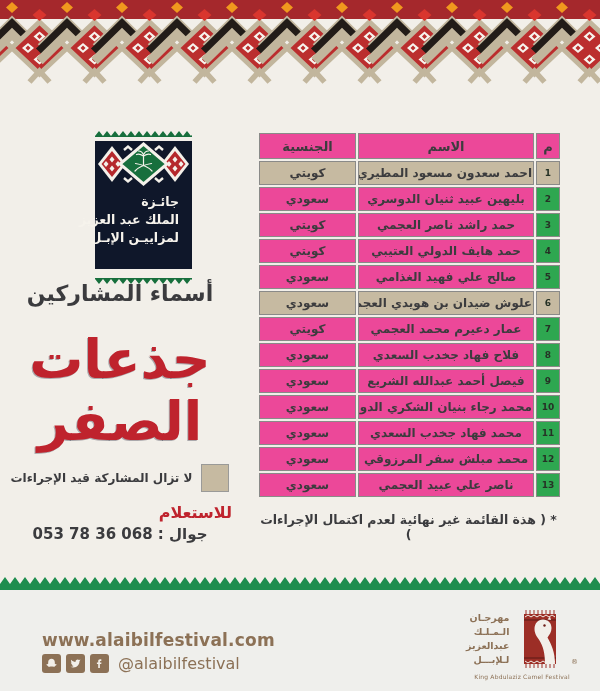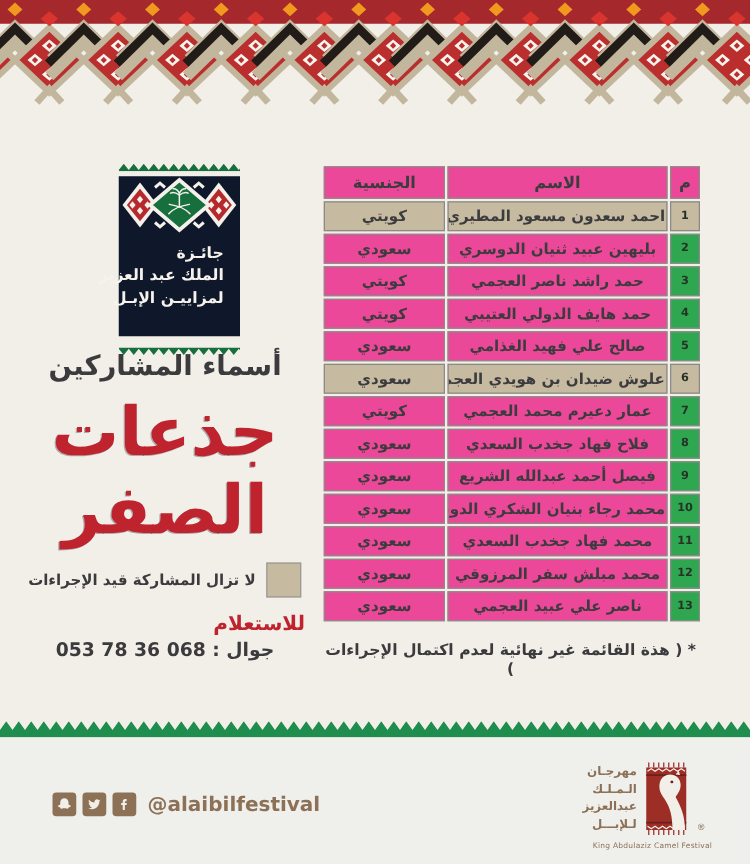--- a/index.html
+++ b/index.html
@@ -14,21 +14,21 @@
   #top-pattern{position:absolute;top:0;left:0;}
 
   
   .badge{position:absolute;left:95px;top:122px;width:97px;}
   .badge .green{background:#0f172a;width:97px;height:128px;position:relative;}
   .badge-band{display:block;margin:0 auto;}
   .badge-text{direction:rtl;text-align:right;padding:6px 13px 0 6px;}
   .badge-text div{color:#f6f3ec;font-weight:bold;font-size:12.5px;line-height:1.42;white-space:nowrap;}
 
   
-  .sidebar{position:absolute;left:20px;top:280px;width:224px;text-align:center;direction:rtl;}
+  .sidebar{position:absolute;left:8px;top:280px;width:224px;text-align:center;direction:rtl;}
   .t-dark{font-size:22px;font-weight:bold;color:#3b3b3e;line-height:1.3;}
   .t-big{font-size:54px;font-weight:bold;color:#bf232d;line-height:1.16;
          text-shadow:-1px 1px 0 rgba(40,40,60,.35);}
   .legend{margin-top:10px;display:flex;direction:rtl;align-items:center;justify-content:center;gap:9px;}
   .legend-swatch{width:26px;height:26px;background:#c6baa1;border:1px solid #9a9a98;flex:0 0 auto;}
   .legend-text{font-size:12px;font-weight:bold;color:#3b3b3e;white-space:nowrap;}
   .inquiry{margin-top:11px;font-size:16px;font-weight:bold;color:#bf232d;text-align:right;}
   .phone{margin-top:3px;font-size:15px;font-weight:bold;color:#3b3b3e;direction:rtl;}
 
   
@@ -44,23 +44,23 @@
   tr.hl td{background:#c6baa1;}
   .footnote{margin-top:13px;text-align:center;direction:rtl;font-size:12.5px;font-weight:bold;color:#3b3b3e;}
 
   
   #footer-strip{position:absolute;left:0;top:577px;}
   .footer{position:absolute;left:0;top:590px;width:600px;height:101px;background:#efefec;}
   .site-block{position:absolute;left:42px;top:40px;color:#8c7156;}
   .site-url{font-size:17px;font-weight:600;letter-spacing:.2px;}
   .social-row{display:flex;align-items:center;gap:5px;margin-top:4px;}
   .s-icon{width:19px;height:19px;border-radius:3px;background:#8c7156;display:flex;align-items:center;justify-content:center;}
-  .handle{font-size:16px;font-weight:700;margin-left:4px;}
+  .handle{font-size:16px;font-weight:400;margin-left:4px;}
   .logo-block{position:absolute;right:22px;top:18px;width:112px;}
-  .logo-row{display:flex;justify-content:flex-start;align-items:center;gap:5px;}
+  .logo-row{display:flex;justify-content:space-between;align-items:center;gap:5px;}
   .logo-ar{direction:rtl;text-align:right;color:#8c7156;font-weight:bold;font-size:9.5px;line-height:1.5;white-space:nowrap;}
   .logo-en{margin-top:3px;text-align:center;color:#8c7156;font-size:6px;letter-spacing:.2px;}
   .rsym{color:#8c7156;font-size:7px;align-self:flex-end;margin-bottom:4px;}
 </style>
 </head>
 <body>
 
 <svg id="top-pattern" width="600" height="92" viewBox="0 0 600 92">
   <defs>
     <g id="pu">
@@ -144,21 +144,21 @@
       <div>لمزاييـن الإبـل</div>
     </div>
   </div>
   <svg width="97" height="6" viewBox="0 0 97 6">
       <path d="M0 0 L0 1 l4 5 l4 -5 l4 5 l4 -5 l4 5 l4 -5 l4 5 l4 -5 l4 5 l4 -5 l4 5 l4 -5 l4 5 l4 -5 l4 5 l4 -5 l4 5 l4 -5 l4 5 l4 -5 l4 5 l4 -5 l4 5 l4 -5 l4 5 l4 -5 L97 0 Z" fill="#176f3d"></path>
     </svg>
 </div>
 
 <div class="sidebar">
   <div class="t-dark">أسماء المشاركين</div>
-  <div class="t-big" style="margin-top:6px">جذعات</div>
+  <div class="t-big" style="margin-top:20px">جذعات</div>
   <div class="t-big">الصفر</div>
   <div class="legend">
     <span class="legend-swatch"></span>
     <span class="legend-text">لا تزال المشاركة قيد الإجراءات</span>
   </div>
   <div class="inquiry">للاستعلام</div>
   <div class="phone">جوال : 068 36 78 053</div>
 </div>
 
 <div class="table-wrap">
@@ -245,20 +245,21 @@
   </table>
   <div class="footnote">* ( هذة القائمة غير نهائية لعدم اكتمال الإجراءات )</div>
 </div>
 
 <svg id="footer-strip" width="600" height="13" viewBox="0 0 600 13">
     <path d="M0 13 L0 7 l5 -7 l5 7 l5 -7 l5 7 l5 -7 l5 7 l5 -7 l5 7 l5 -7 l5 7 l5 -7 l5 7 l5 -7 l5 7 l5 -7 l5 7 l5 -7 l5 7 l5 -7 l5 7 l5 -7 l5 7 l5 -7 l5 7 l5 -7 l5 7 l5 -7 l5 7 l5 -7 l5 7 l5 -7 l5 7 l5 -7 l5 7 l5 -7 l5 7 l5 -7 l5 7 l5 -7 l5 7 l5 -7 l5 7 l5 -7 l5 7 l5 -7 l5 7 l5 -7 l5 7 l5 -7 l5 7 l5 -7 l5 7 l5 -7 l5 7 l5 -7 l5 7 l5 -7 l5 7 l5 -7 l5 7 l5 -7 l5 7 l5 -7 l5 7 l5 -7 l5 7 l5 -7 l5 7 l5 -7 l5 7 l5 -7 l5 7 l5 -7 l5 7 l5 -7 l5 7 l5 -7 l5 7 l5 -7 l5 7 l5 -7 l5 7 l5 -7 l5 7 l5 -7 l5 7 l5 -7 l5 7 l5 -7 l5 7 l5 -7 l5 7 l5 -7 l5 7 l5 -7 l5 7 l5 -7 l5 7 l5 -7 l5 7 l5 -7 l5 7 l5 -7 l5 7 l5 -7 l5 7 l5 -7 l5 7 l5 -7 l5 7 l5 -7 l5 7 l5 -7 l5 7 l5 -7 l5 7 l5 -7 l5 7 l5 -7 l5 7 L600 13 Z" fill="#1f8d4e"></path>
   </svg>
 
 <div class="footer">
   <div class="site-block">
+    <div class="site-url">www.alaibilfestival.com</div>
     <div class="social-row">
       <span class="s-icon">
         <svg width="13" height="13" viewBox="0 0 20 20">
             <path fill="#f2efe9" d="M10 2.6c3 0 5.1 2.3 5.1 5.3v2.4c1 .8 2 1.2 3 1.4-.6 1.2-1.8 1.9-3 2.1-.2.8-.5 1.5-1 1.5-.8 0-1.7-.6-4.1-.6s-3.3.6-4.1.6c-.5 0-.8-.7-1-1.5-1.2-.2-2.4-.9-3-2.1 1-.2 2-.6 3-1.4V7.9c0-3 2.1-5.3 5.1-5.3z"></path>
           </svg>
       </span>
       <span class="s-icon">
         <svg width="13" height="13" viewBox="0 0 20 20">
             <path fill="#f2efe9" d="M18 5.3c-.6.3-1.2.4-1.8.5.7-.4 1.2-1 1.4-1.8-.6.4-1.3.6-2.1.8A3.2 3.2 0 0 0 10 7c0 .3 0 .5.1.7-2.7-.1-5.1-1.4-6.7-3.4-.3.5-.4 1-.4 1.6 0 1.1.6 2.1 1.4 2.7-.5 0-1-.2-1.4-.4v.1c0 1.6 1.1 2.9 2.6 3.2-.3.1-.6.1-.9.1-.2 0-.4 0-.6-.1.4 1.3 1.6 2.2 3 2.3a6.5 6.5 0 0 1-4.8 1.3A9.2 9.2 0 0 0 6.9 16c6 0 9.2-5 9.2-9.2v-.4c.7-.4 1.2-1 1.9-1.1z"></path>
           </svg>

